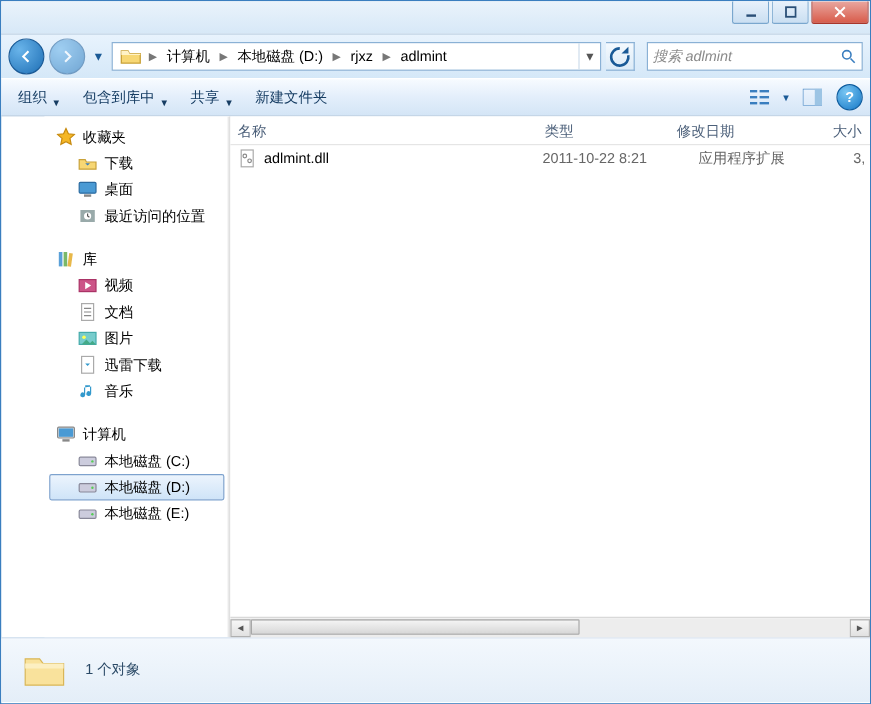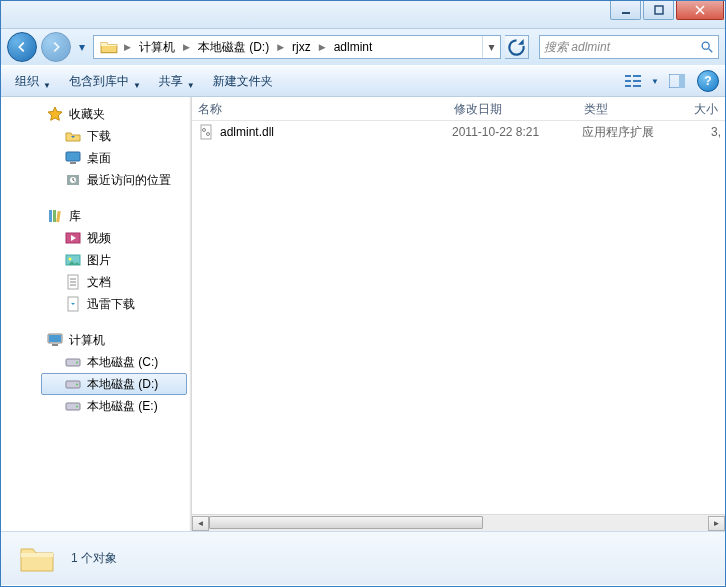--- a/index.html
+++ b/index.html
@@ -202,39 +202,45 @@
         </div>
       <div class="node child">
           <svg class="ico" viewBox="0 0 16 16">
             <rect x="1" y="3" width="14" height="10" fill="#c58" stroke="#a36"></rect>
             <path fill="#fff" d="M6 5v6l5-3z"></path>
           </svg>
           <span>视频</span>
         </div>
       <div class="node child">
           <svg class="ico" viewBox="0 0 16 16">
+            <rect x="3" y="1" width="10" height="14" fill="#fff" stroke="#aaa"></rect>
+            <path stroke="#888" d="M5 5h6M5 8h6M5 11h6"></path>
+          </svg>
+          <span>文档</span>
+        </div>
+      <div class="node child">
+          <svg class="ico" viewBox="0 0 16 16">
             <rect x="1" y="3" width="14" height="10" fill="#7cc" stroke="#4aa"></rect>
             <circle cx="5" cy="7" r="1.5" fill="#ff5"></circle>
             <path fill="#4a8" d="M3 13l4-4 3 3 2-2 3 3z"></path>
           </svg>
           <span>图片</span>
         </div>
       <div class="node child">
           <svg class="ico" viewBox="0 0 16 16">
             <rect x="3" y="1" width="10" height="14" fill="#fff" stroke="#aaa"></rect>
-            <path stroke="#888" d="M5 5h6M5 8h6M5 11h6"></path>
-          </svg>
-          <span>文档</span>
-        </div>
-      <div class="node child">
-          <svg class="ico" viewBox="0 0 16 16">
-            <rect x="3" y="1" width="10" height="14" fill="#fff" stroke="#aaa"></rect>
             <path fill="#39c" d="M8 4v5l-2-2h4l-2 2z"></path>
           </svg>
           <span>迅雷下载</span>
+        </div>
+      <div class="node child">
+          <svg class="ico" viewBox="0 0 16 16">
+            <path fill="#39c" d="M6 3v8a2 2 0 11-1-1.7V5l6-1v6a2 2 0 11-1-1.7V3z"></path>
+          </svg>
+          <span>音乐</span>
         </div>
     </div>
     <div class="grp">
       <div class="node">
           <svg class="ico" viewBox="0 0 16 16">
             <rect x="1" y="2" width="14" height="9" rx="1" fill="#ddd" stroke="#888"></rect>
             <rect x="2" y="3" width="12" height="7" fill="#4a9ad4"></rect>
             <rect x="5" y="12" width="6" height="2" fill="#888"></rect>
           </svg>
           <span>计算机</span>
@@ -259,22 +265,22 @@
             <circle cx="12" cy="8.5" r="1" fill="#5c5"></circle>
           </svg>
           <span>本地磁盘 (E:)</span>
         </div>
     </div>
   </div>
 
   <div class="listarea">
     <div class="colhdr">
       <div style="width:256px">名称</div>
+      <div style="width:110px">类型</div>
       <div style="width:130px">修改日期</div>
-      <div style="width:110px">类型</div>
       <div style="flex:1;text-align:right">大小</div>
     </div>
     <div class="files">
       <div class="row">
         <svg class="ico" viewBox="0 0 16 16">
             <rect x="3" y="1" width="10" height="14" fill="#fff" stroke="#aaa"></rect>
             <circle cx="6" cy="6" r="1.5" fill="none" stroke="#888"></circle>
             <circle cx="10" cy="10" r="1.5" fill="none" stroke="#888"></circle>
           </svg>
         <div style="width:232px">adlmint.dll</div>

